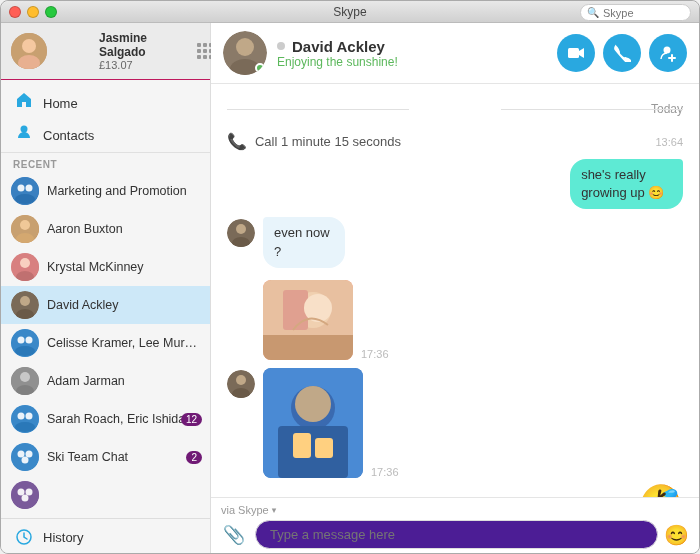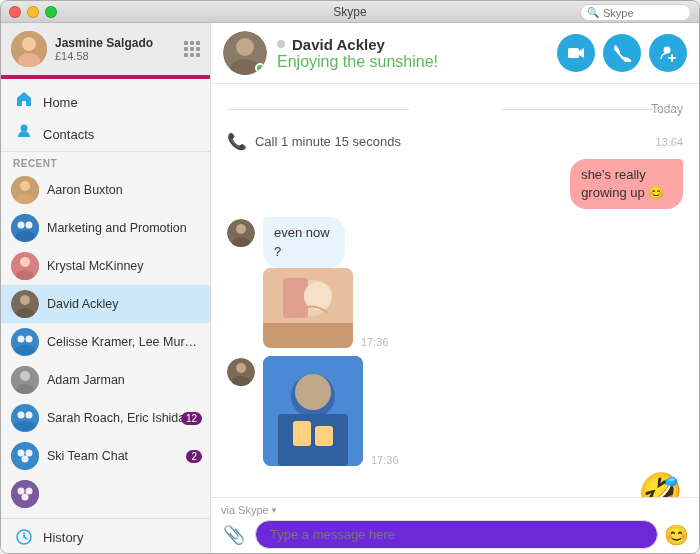--- a/index.html
+++ b/index.html
@@ -57,22 +57,23 @@
       border-right: 1px solid #ddd;
       display: flex;
       flex-direction: column;
       flex-shrink: 0;
     }
 
     .sidebar-profile {
       display: flex;
       align-items: center;
       padding: 8px 10px;
-      border-bottom: 4px solid #be185d;
+      border-bottom: 1px solid #be185d;
       background: #ebebeb;
+      gap: 44px;
     }
     .profile-avatar {
       width: 36px; height: 36px;
       border-radius: 50%;
       background: #c0a080;
       overflow: hidden;
       flex-shrink: 0;
       margin-right: 8px;
     }
     .profile-avatar svg { width: 36px; height: 36px; }
@@ -186,21 +187,21 @@
     .online-dot {
       width: 10px; height: 10px;
       background: #5cb85c;
       border-radius: 50%;
       border: 2px solid #fff;
       position: absolute;
       bottom: 2px; right: 2px;
     }
     .chat-header-info { flex: 1; }
     .chat-header-name { font-size: 15px; font-weight: bold; color: #333; display: flex; align-items: center; gap: 5px; }
-    .chat-header-status { font-size: 16px; color: #5cb85c; }
+    .chat-header-status { font-size: 12px; color: #5cb85c; }
     .away-dot { width: 8px; height: 8px; background: #ccc; border-radius: 50%; display: inline-block; margin-right: 2px; }
     .chat-header-actions { display: flex; gap: 8px; }
     .action-btn {
       width: 38px; height: 38px;
       border-radius: 50%;
       background: #29a8e0;
       border: none;
       cursor: pointer;
       display: flex; align-items: center; justify-content: center;
       color: #fff;
@@ -267,21 +268,21 @@
       font-size: 13px;
       line-height: 1.4;
       position: relative;
     }
     .msg-bubble.theirs {
       background: #e8f4fb;
       color: #333;
       border-top-left-radius: 4px;
     }
     .msg-bubble.mine {
-      background: #fca5a5;
+      background: #5eead4;
       color: #333;
       border-top-right-radius: 4px;
     }
 
     .msg-image {
       width: 90px; height: 80px;
       border-radius: 8px;
       overflow: hidden;
       background: #f0a080;
       flex-shrink: 0;
@@ -323,21 +324,21 @@
       flex-shrink: 0;
     }
     .message-input {
       flex: 1;
       border: 1px solid #ddd;
       border-radius: 20px;
       padding: 6px 14px;
       font-size: 13px;
       outline: none;
       color: #aaa;
-      background: #6d28d9;
+      background: #4c1d95;
     }
     .emoji-btn {
       color: #f5c518;
       font-size: 20px;
       cursor: pointer;
       flex-shrink: 0;
     }
 
     
     .av-aaron { background: linear-gradient(135deg, #d4a574, #c08040); }
@@ -369,21 +370,21 @@
     <div class="sidebar-profile">
       <div class="profile-avatar">
         <svg viewBox="0 0 36 36" xmlns="http://www.w3.org/2000/svg">
           <rect width="36" height="36" fill="#c8a070"></rect>
           <circle cx="18" cy="13" r="7" fill="#f5c8a0"></circle>
           <ellipse cx="18" cy="30" rx="11" ry="8" fill="#e8b090"></ellipse>
         </svg>
       </div>
       <div class="profile-info">
         <div class="profile-name">Jasmine Salgado</div>
-        <div class="profile-balance">£14.58</div>
+        <div class="profile-balance">£13.07</div>
       </div>
       <div style="display:grid;grid-template-columns:repeat(3,4px);gap:2px;margin-left:6px;">
         <div style="width:4px;height:4px;border-radius:1px;background:#999"></div>
         <div style="width:4px;height:4px;border-radius:1px;background:#999"></div>
         <div style="width:4px;height:4px;border-radius:1px;background:#999"></div>
         <div style="width:4px;height:4px;border-radius:1px;background:#999"></div>
         <div style="width:4px;height:4px;border-radius:1px;background:#999"></div>
         <div style="width:4px;height:4px;border-radius:1px;background:#999"></div>
         <div style="width:4px;height:4px;border-radius:1px;background:#999"></div>
         <div style="width:4px;height:4px;border-radius:1px;background:#999"></div>
@@ -409,40 +410,40 @@
         </div>
         <span>Contacts</span>
       </div>
     </div>
 
     <div class="recent-label">RECENT</div>
 
     <div style="overflow-y:auto;flex:1;">
 
       <div class="contact-item">
-        <div class="contact-avatar av-aaron">
-          <svg width="28" height="28" viewBox="0 0 28 28">
-              <rect width="28" height="28" fill="#c8a070" rx="14"></rect>
-              <circle cx="14" cy="10" r="5" fill="#f0c898"></circle>
-              <ellipse cx="14" cy="24" rx="9" ry="6" fill="#d4a870"></ellipse>
-            </svg>
-        </div>
-        <span class="contact-name">Aaron Buxton</span>
-      </div>
-
-      <div class="contact-item">
         <div class="contact-avatar av-marketing">
           <svg width="28" height="28" viewBox="0 0 28 28">
               <rect width="28" height="28" fill="#3a80c0" rx="14"></rect>
               <circle cx="10" cy="11" r="3.5" fill="#fff" opacity="0.9"></circle>
               <circle cx="18" cy="11" r="3.5" fill="#fff" opacity="0.9"></circle>
               <ellipse cx="14" cy="22" rx="10" ry="5" fill="#2a70b0"></ellipse>
             </svg>
         </div>
         <span class="contact-name">Marketing and Promotion</span>
+      </div>
+
+      <div class="contact-item">
+        <div class="contact-avatar av-aaron">
+          <svg width="28" height="28" viewBox="0 0 28 28">
+              <rect width="28" height="28" fill="#c8a070" rx="14"></rect>
+              <circle cx="14" cy="10" r="5" fill="#f0c898"></circle>
+              <ellipse cx="14" cy="24" rx="9" ry="6" fill="#d4a870"></ellipse>
+            </svg>
+        </div>
+        <span class="contact-name">Aaron Buxton</span>
       </div>
 
       <div class="contact-item">
         <div class="contact-avatar" style="background:linear-gradient(135deg,#e8b0b0,#c07070);">
           <svg width="28" height="28" viewBox="0 0 28 28">
               <rect width="28" height="28" fill="#d88080" rx="14"></rect>
               <circle cx="14" cy="10" r="5" fill="#f8d0c0"></circle>
               <ellipse cx="14" cy="24" rx="9" ry="6" fill="#c07070"></ellipse>
             </svg>
         </div>
@@ -605,21 +606,21 @@
       </div>
 
       <div style="display:flex;align-items:flex-start;gap:8px;margin-bottom:2px;">
         <div class="msg-avatar">
           <svg width="28" height="28" viewBox="0 0 28 28">
               <rect width="28" height="28" fill="#7a6a58" rx="14"></rect>
               <circle cx="14" cy="10" r="5" fill="#c0a888"></circle>
               <ellipse cx="14" cy="24" rx="9" ry="6" fill="#6a5a48"></ellipse>
             </svg>
         </div>
-        <div style="display:flex;flex-direction:column;gap:0;">
+        <div style="display:flex;flex-direction:column;gap:12px;">
           <div class="msg-bubble theirs">
             <span>even now ?</span>
           </div>
           <div style="display:flex;align-items:flex-end;gap:8px;">
             <div class="msg-image">
               <svg width="90" height="80" viewBox="0 0 90 80">
                 <rect width="90" height="80" fill="#e8c0a0" rx="8"></rect>
                 <circle cx="50" cy="30" r="18" fill="#f0d0b0"></circle>
                 <rect x="20" y="10" width="25" height="40" rx="3" fill="#e0a090"></rect>
                 <rect x="0" y="55" width="90" height="25" rx="0" fill="#c89870"></rect>

